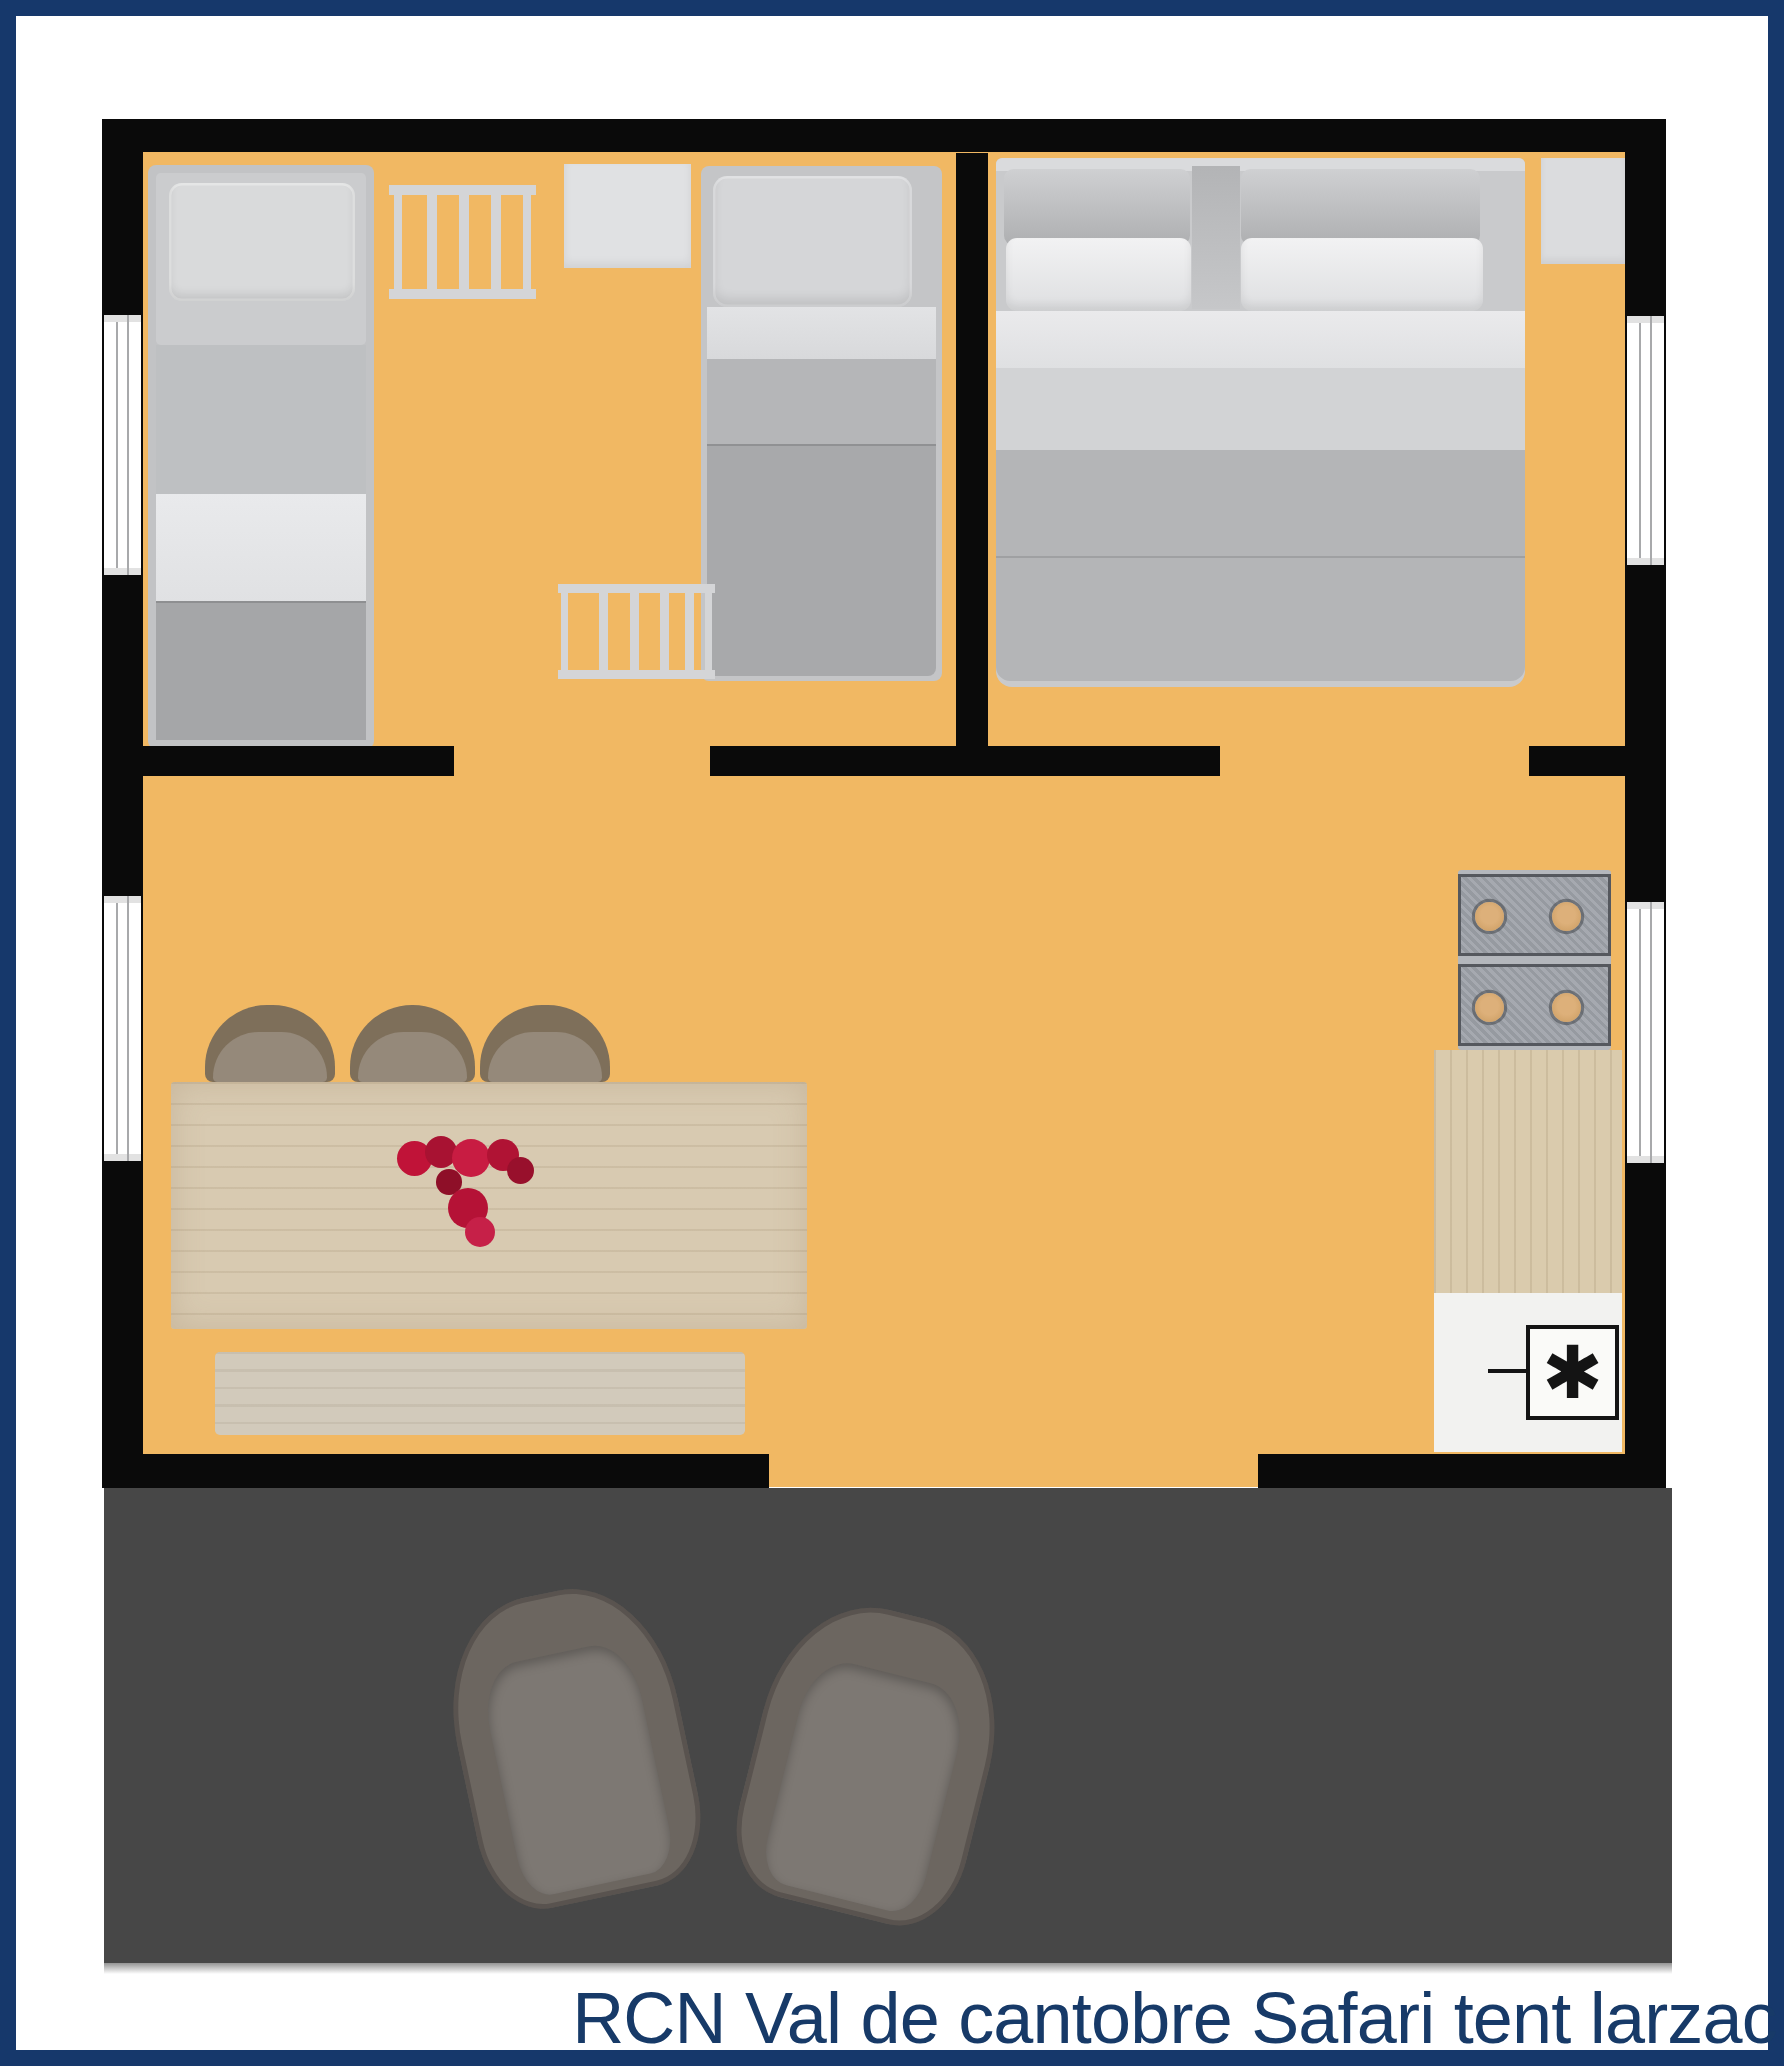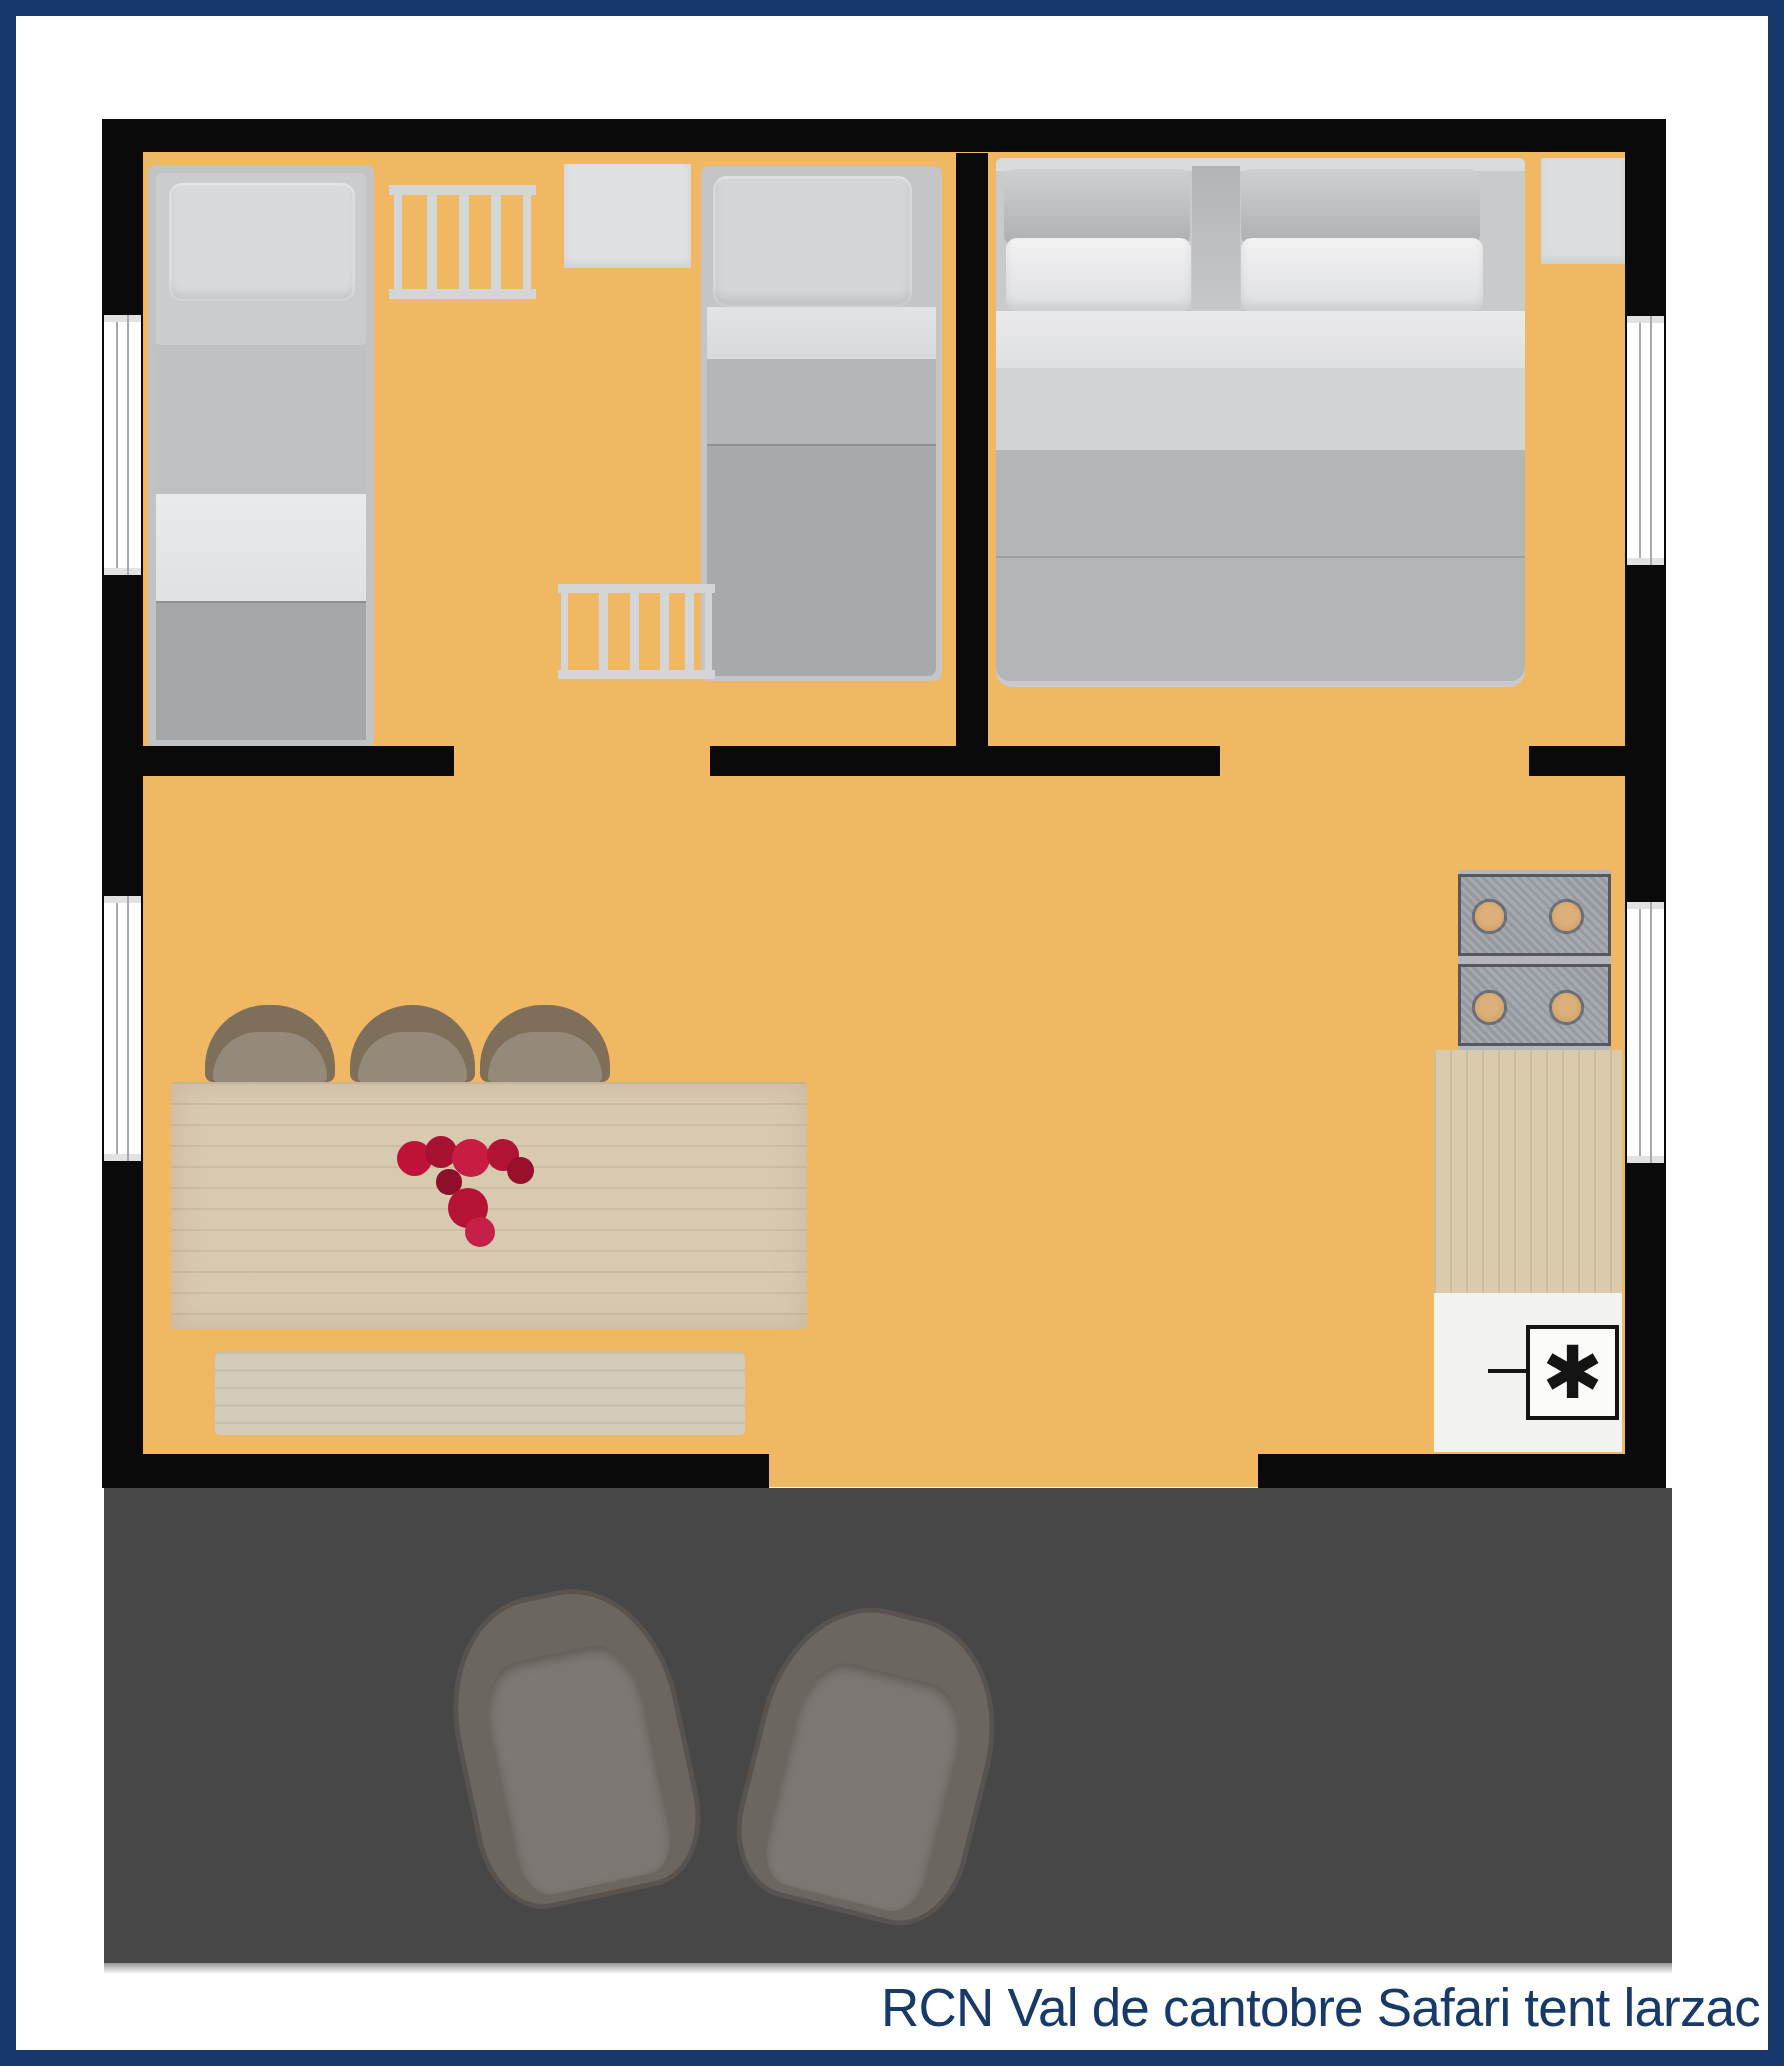--- a/index.html
+++ b/index.html
@@ -63,21 +63,21 @@
   .flower{position:absolute;border-radius:50%;}
   
   .deckchair{position:absolute;border-radius:42% 42% 26% 26%;background:#6C6660;
       box-shadow:inset 0 0 0 4.8px rgba(30,28,26,.25);}
   .deckchair .seat{position:absolute;left:35px;right:35px;top:61px;bottom:12.7px;
       border-radius:26% 26% 18% 18%;background:#7D7873;box-shadow:inset 0 4.8px 11px rgba(0,0,0,.25);}
   
   .lightbox{background:#E0E1E3;}
   
   #caption{
-    right:24px;top:1977px;font-size:53px;letter-spacing:-0.8px;
+    right:7px;top:1977px;font-size:72px;letter-spacing:-0.8px;
     color:var(--caption,#173A68);white-space:nowrap;text-align:right;
   }
 </style>
 </head>
 <body>
 
 <div id="frame"></div>
 
 <div id="plan">
 

